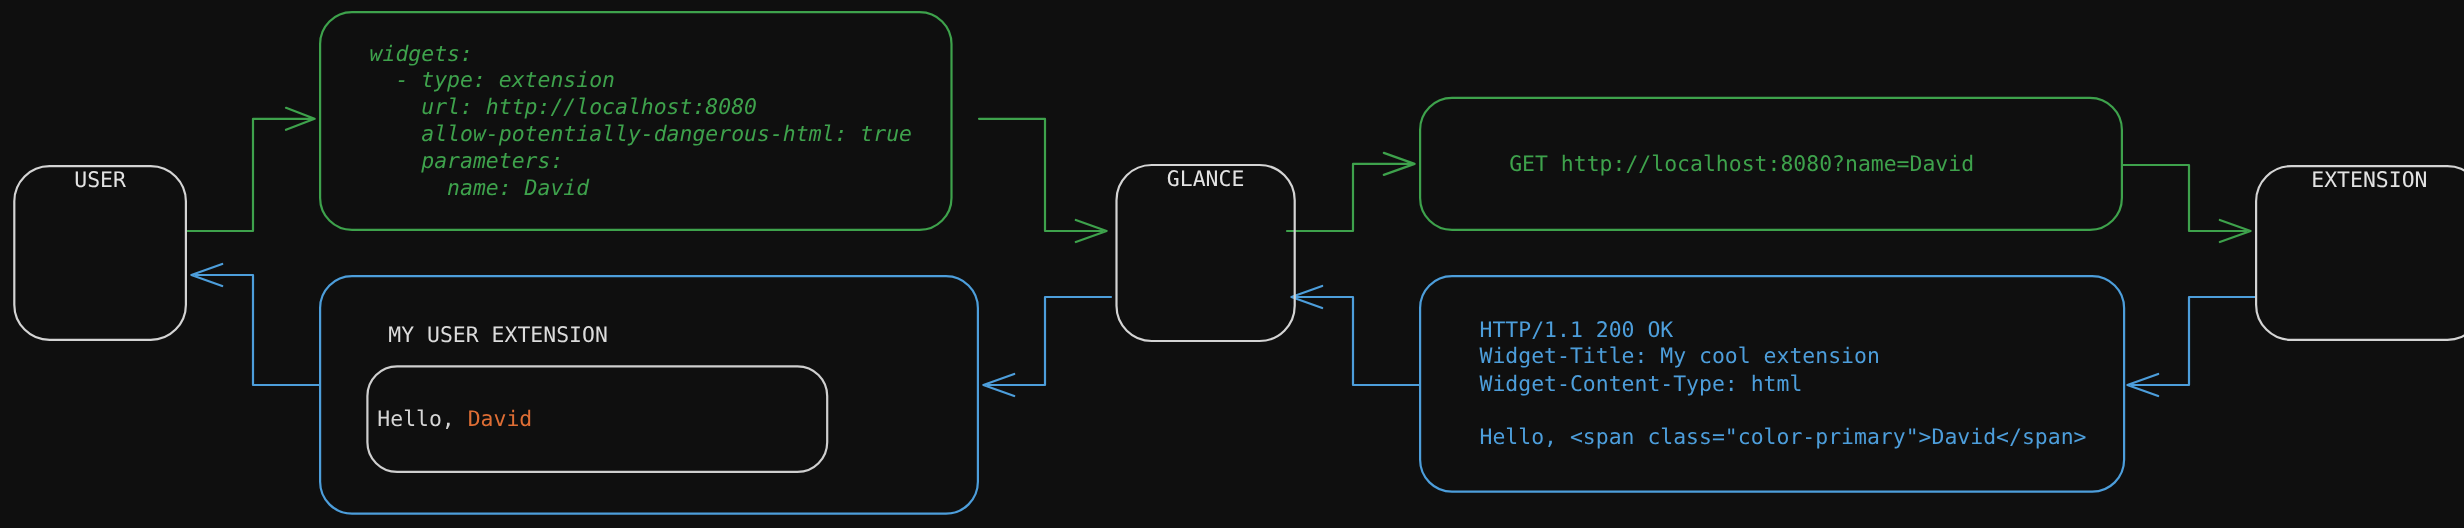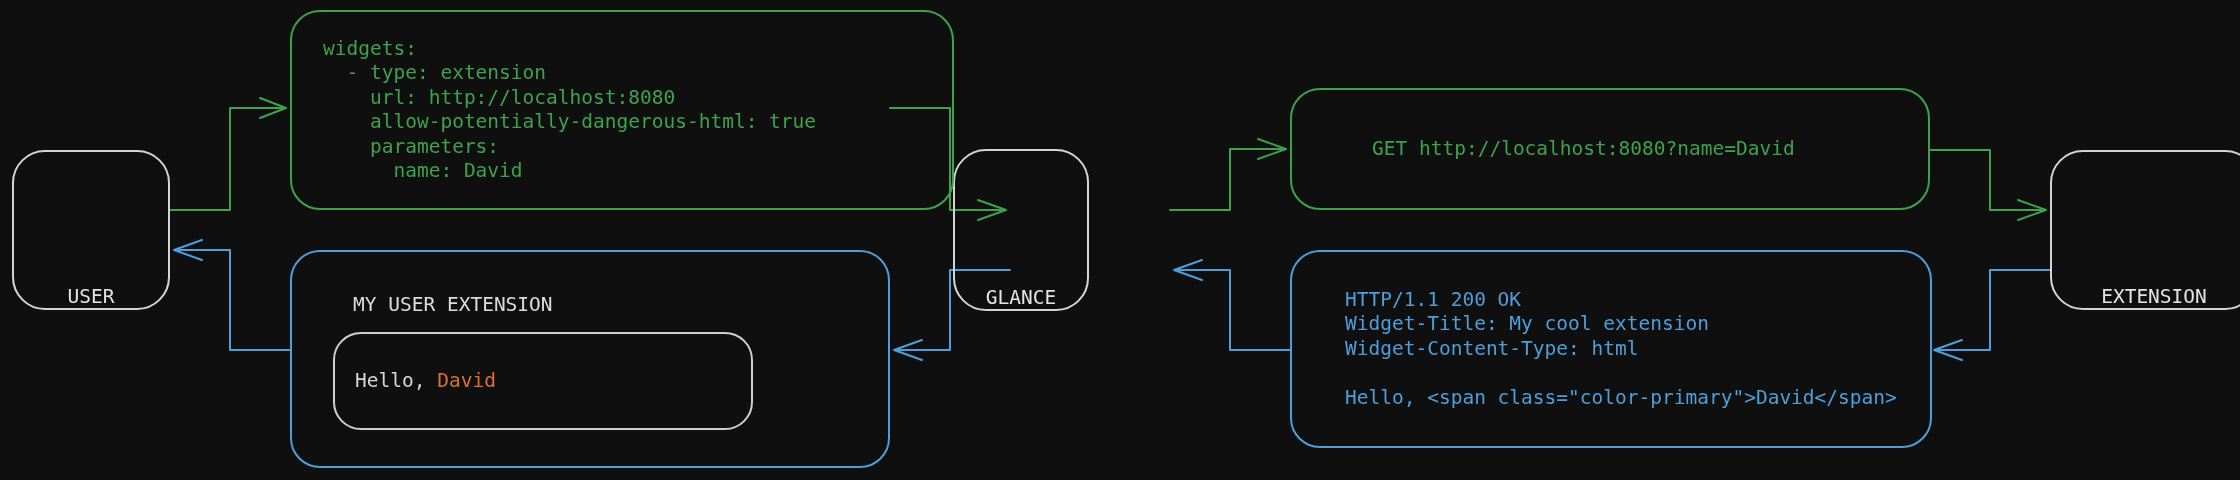--- a/index.html
+++ b/index.html
@@ -16,21 +16,21 @@
   }
   svg.wires {
     position: absolute; left: 0; top: 0;
     width: 2240px; height: 480px;
     pointer-events: none;
   }
   .node {
     position: absolute;
     border: 2px solid #d4d4d4;
     border-radius: 33px;
-    display: flex; align-items: flex-end; justify-content: center;
+    display: flex; align-items: flex-start; justify-content: center;
     color: #e3e3e3;
     font-size: 19.5px;
     background: transparent;
   }
   .codebox {
     position: absolute;
     border: 2px solid;
     border-radius: 30px;
     display: flex; align-items: center;
     background: transparent;
@@ -52,21 +52,21 @@
     line-height: 24.5px;
     white-space: pre;
   }
   .inner-box {
     position: absolute;
     left: 41px; top: 80px;
     width: 420px; height: 98px;
     border: 2px solid #cfcfcf;
     border-radius: 28px;
     display: flex; align-items: center;
-    padding-left: 20px;
+    padding-left: 8px;
   }
   .inner-box pre {
     margin: 0;
     font-family: inherit;
     font-size: 19.5px;
     line-height: 24.5px;
     white-space: pre;
     color: #d6d6d6;
   }
   .accent-orange { color: #df6e35; }
@@ -88,29 +88,29 @@
       <path d="M1290 350 H1230 V270 H1178 M1202 260 L1174 270 L1202 280"></path>
       <path d="M1010 270 H950 V350 H898 M922 340 L894 350 L922 360"></path>
       <path d="M290 350 H230 V250 H178 M202 240 L174 250 L202 260"></path>
     </g>
   </svg>
 
   <div class="node" style="left:12px; top:150px; width:158px; height:160px;">
     <span>USER</span>
   </div>
 
-  <div class="node" style="left:953px; top:149px; width:136px; height:162px;">
+  <div class="node" style="left:1014px; top:149px; width:164px; height:162px;">
     <span>GLANCE</span>
   </div>
 
   <div class="node" style="left:2050px; top:150px; width:208px; height:160px;">
     <span>EXTENSION</span>
   </div>
 
-  <div class="codebox green-box" style="left:290px; top:10px; width:664px; height:200px; padding-left:31px;">
+  <div class="codebox green-box" style="left:290px; top:10px; width:576px; height:200px; padding-left:44px;font-style:italic;">
     <pre>widgets:
   - type: extension
     url: http://localhost:8080
     allow-potentially-dangerous-html: true
     parameters:
       name: David</pre>
   </div>
 
   <div class="codebox green-box" style="left:1290px; top:88px; width:640px; height:122px; padding-left:80px;">
     <pre>GET http://localhost:8080?name=David</pre>

